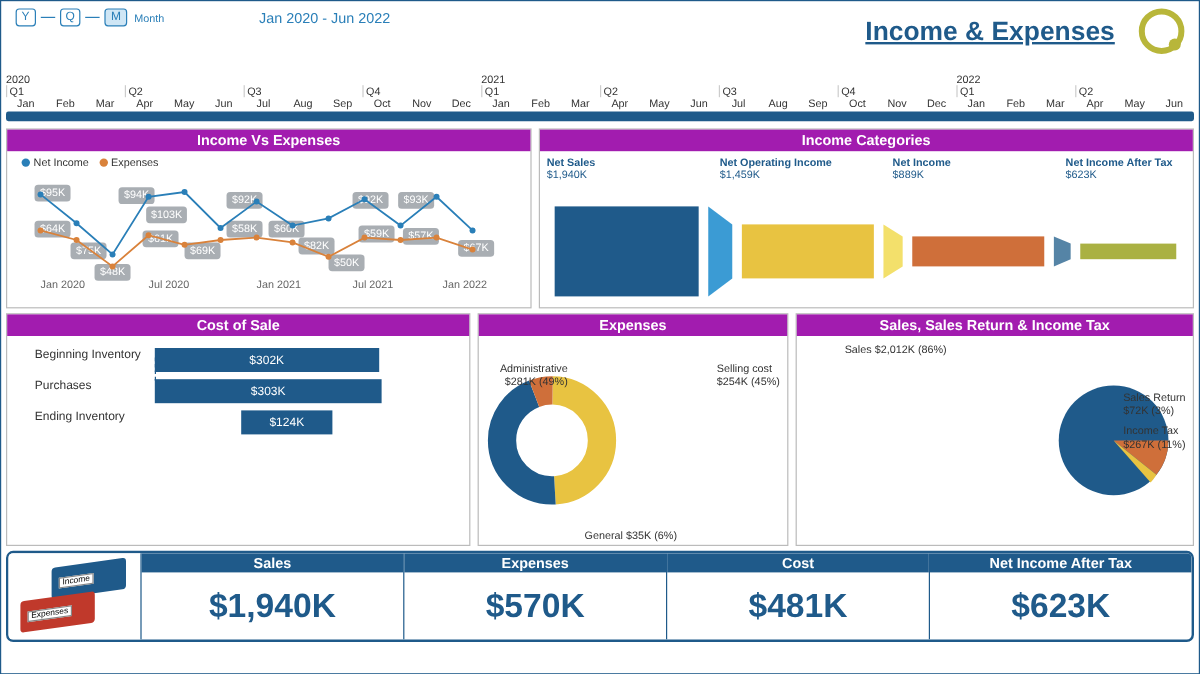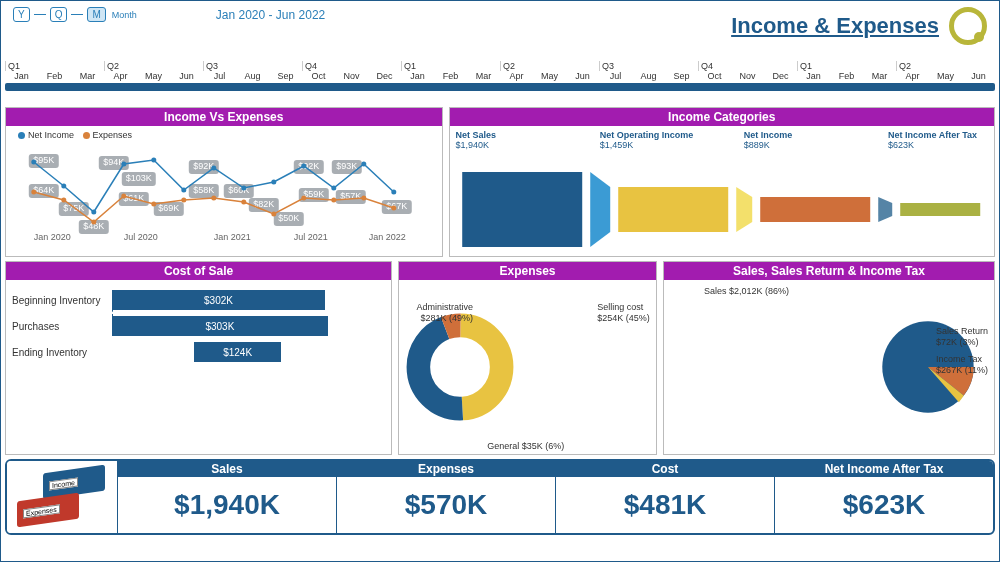--- a/index.html
+++ b/index.html
@@ -3,41 +3,41 @@
 <meta charset="utf-8">
 <style>
 html,body{margin:0;padding:0;font-family:"Segoe UI",Arial,sans-serif;background:#fff;color:#333;font-size:11px}
 .dash{width:1000px;height:562px;box-sizing:border-box;border:1px solid #1f5a8a;padding:4px;display:flex;flex-direction:column;gap:4px}
 .topbar{height:48px;display:flex;align-items:flex-start;justify-content:space-between;padding:2px 8px}
 .period-toggle{display:flex;align-items:center;gap:4px;color:#2a7fb8}
 .period-toggle .btn{border:1px solid #2a7fb8;border-radius:3px;padding:1px 4px;font-size:10px;color:#2a7fb8;background:#fff}
 .period-toggle .btn.sel{background:#cfe6f5}
 .period-toggle .lbl{font-size:9px;color:#2a7fb8;margin-left:2px}
 .date-range{font-size:12px;color:#2a7fb8;align-self:center;margin-left:49px}
-.title{color:#1f5a8a;font-size:22px;font-weight:700;text-decoration:underline;display:flex;align-items:center;gap:10px}
+.title{color:#1f5a8a;font-size:22px;font-weight:700;text-decoration:underline;display:flex;align-items:center;gap:20px}
 .logo{width:28px;height:28px;border:5px solid #b8b63a;border-radius:50%;position:relative}
 .logo:after{content:"";position:absolute;right:-2px;bottom:-2px;width:10px;height:10px;background:#b8b63a;border-radius:50%}
 .timeline{height:42px;font-size:9px;color:#333}
 .timeline-track{height:8px;background:#1f5a8a;margin-top:2px;border-radius:2px}
 .year-row,.q-row,.m-row{display:flex}
 .year-cell{flex:1}
 .q-cell{flex:1;border-left:1px solid #ccc;padding-left:2px}
 .m-cell{flex:1;text-align:center}
 .row{display:flex;gap:6px}
 .panel{border:1px solid #bbb;background:#fff;flex:1;display:flex;flex-direction:column}
 .panel-title{background:#a21caf;color:#fff;text-align:center;font-weight:600;font-size:12px;padding:2px 0}
 .panel-body{flex:1;padding:4px 6px;position:relative}
 .legend{font-size:9px;margin-bottom:2px}
 .dot{display:inline-block;width:7px;height:7px;border-radius:50%;margin:0 3px 0 6px;vertical-align:middle}
 .dot.blue{background:#2a7fb8}.dot.orange{background:#d9823b}
 svg{display:block}
 .funnel-labels{display:flex;justify-content:space-between;color:#1f5a8a;font-size:9px;margin-bottom:17px}
 .funnel-labels div{min-width:100px}
 .funnel-labels .name{font-weight:600}
-.cost-row{display:flex;align-items:center;margin:6px 0;font-size:10px}
+.cost-row{display:flex;align-items:flex-start;margin:6px 17px;font-size:10px}
 .cost-label{width:100px}
 .cost-track{flex:1;position:relative;height:20px}
 .cost-bar{position:absolute;height:20px;background:#1f5a8a;color:#fff;font-size:10px;display:flex;align-items:center;justify-content:center}
 .cost-leader{position:absolute;height:10px;border-left:1px dashed #1f5a8a;border-bottom:1px dashed #1f5a8a}
 .donut-lbl,.pie-lbl{position:absolute;font-size:9px;line-height:1.2}
 .summary{display:flex;gap:0;border:2px solid #1f5a8a;border-radius:6px;overflow:hidden;height:72px}
 .summary-img{width:110px;display:flex;align-items:center;justify-content:center;background:#fff}
 .binders{position:relative;width:90px;height:60px}
 .binder{position:absolute;width:58px;height:26px;border-radius:3px;transform:skewY(-8deg);color:#fff;font-size:8px;display:flex;align-items:center;padding-left:4px}
 .binder.red{background:#c0392b;left:0;top:30px}
@@ -70,20 +70,25 @@
       </div>
       <div class="date-range">Jan 2020 - Jun 2022</div>
     </div>
     <div class="title">
       <span>Income &amp; Expenses</span>
       <span class="logo"></span>
     </div>
   </div>
 
   <div class="timeline">
+    <div class="year-row" id="yrow">
+        <div class="year-cell" style="flex: 12 1 0%;">2020</div>
+        <div class="year-cell" style="flex: 12 1 0%;">2021</div>
+        <div class="year-cell" style="flex: 6 1 0%;">2022</div>
+      </div>
     <div class="q-row" id="qrow">
         <div class="q-cell">Q1</div>
         <div class="q-cell">Q2</div>
         <div class="q-cell">Q3</div>
         <div class="q-cell">Q4</div>
         <div class="q-cell">Q1</div>
         <div class="q-cell">Q2</div>
         <div class="q-cell">Q3</div>
         <div class="q-cell">Q4</div>
         <div class="q-cell">Q1</div>

